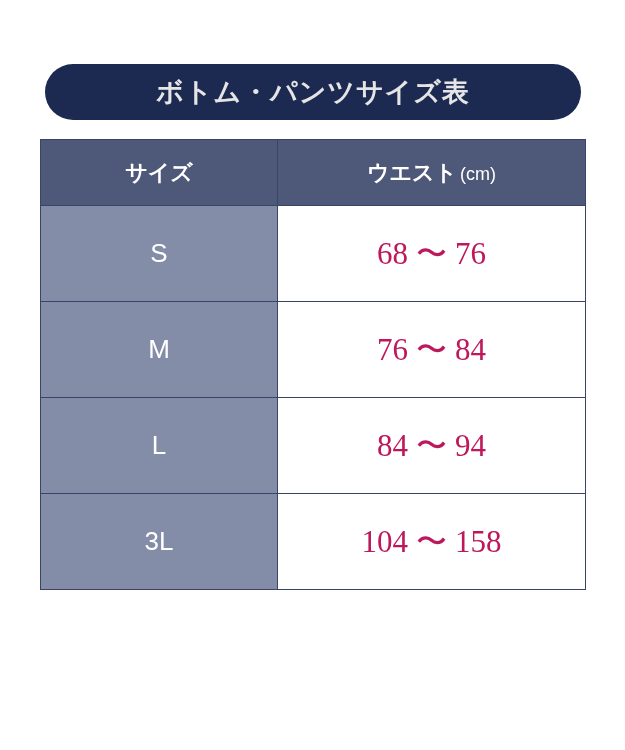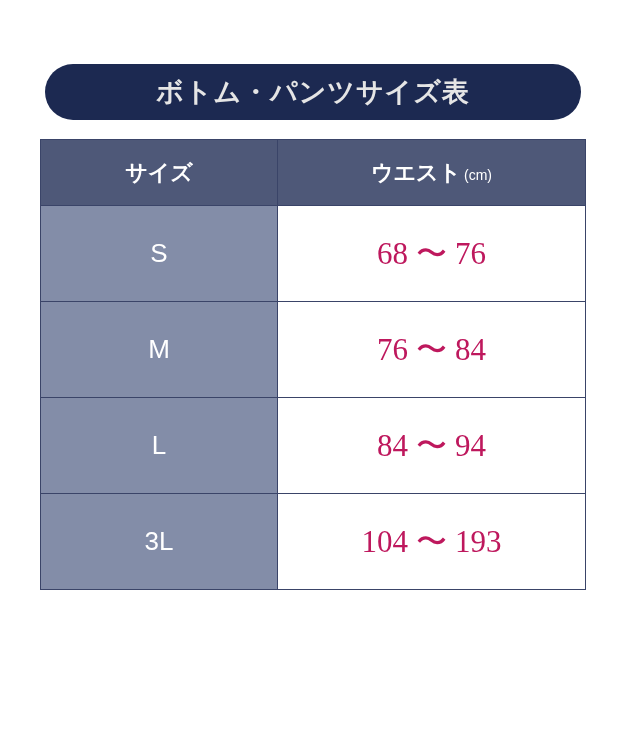--- a/index.html
+++ b/index.html
@@ -54,21 +54,21 @@
     vertical-align: middle;
   }
   .size-table thead th {
     height: 65px;
     background: #4e5878;
     color: #ffffff;
     font-size: 22px;
     font-weight: bold;
   }
   .head-waist .unit {
-    font-size: 14px;
+    font-size: 18px;
     font-weight: normal;
     vertical-align: baseline;
     margin-left: 3px;
   }
   .col-size {
     width: 237px;
   }
   .col-waist {
     width: 308px;
   }
@@ -142,19 +142,19 @@
       </tr>
       <tr>
         <td class="cell-size">L</td>
         <td class="cell-waist">
           <span class="waist-range"><span>84</span><span class="tilde">〜</span><span>94</span></span>
         </td>
       </tr>
       <tr>
         <td class="cell-size">3L</td>
         <td class="cell-waist">
-          <span class="waist-range"><span>104</span><span class="tilde">〜</span><span>193</span></span>
+          <span class="waist-range"><span>104</span><span class="tilde">〜</span><span>158</span></span>
         </td>
       </tr>
     </tbody>
   </table>
 
 </div>
 
 </body></html>

